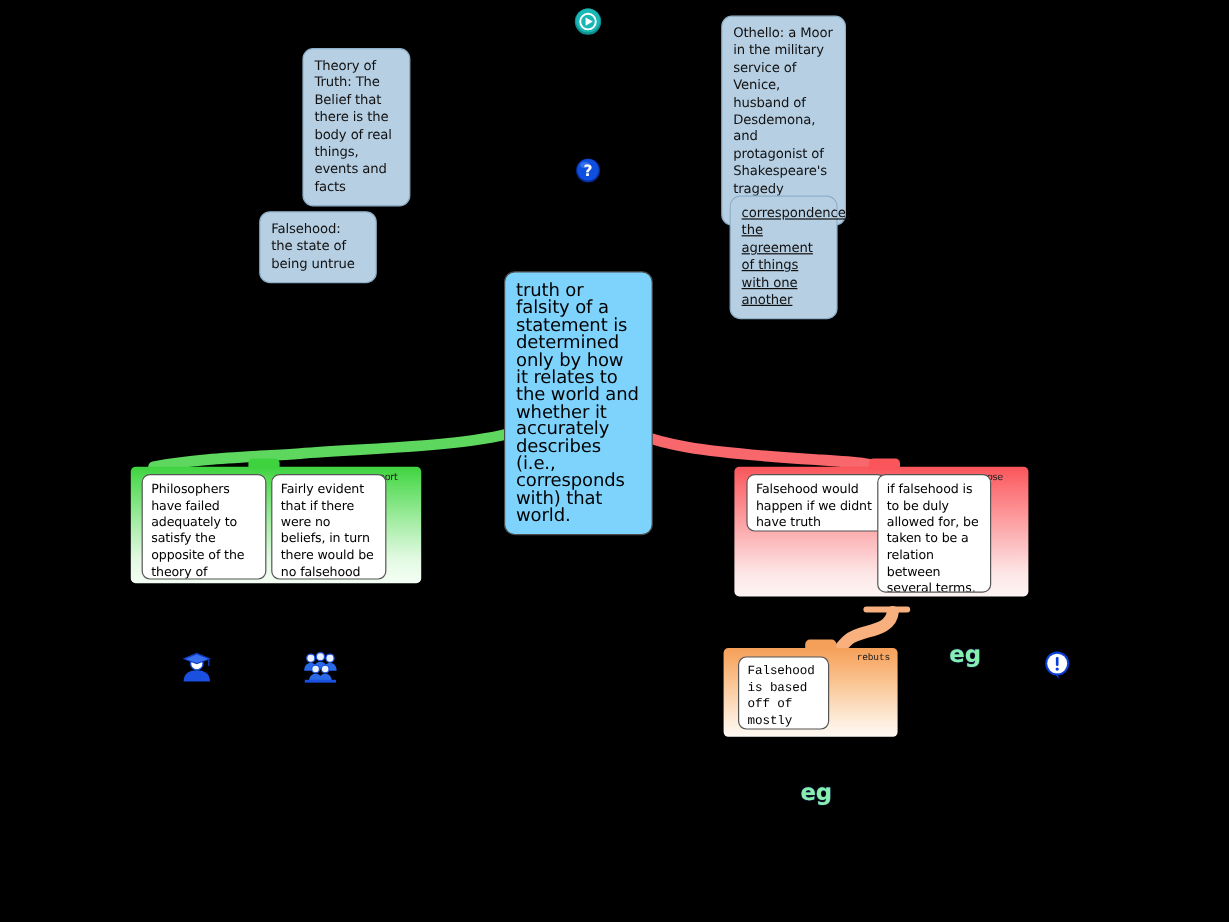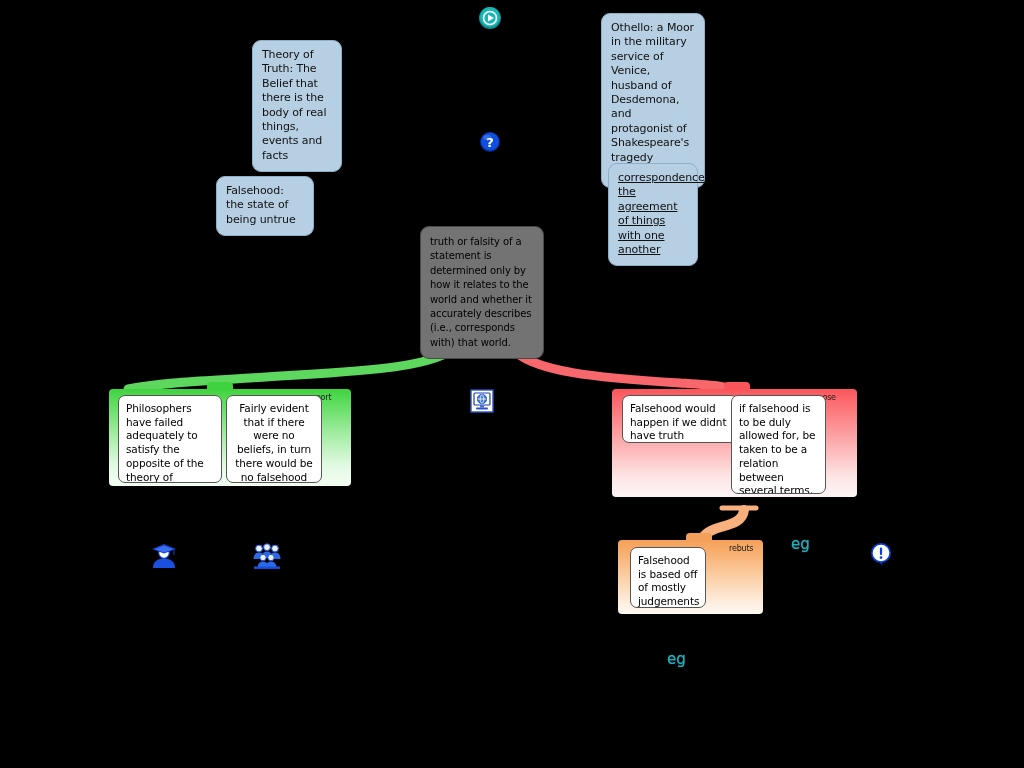--- a/index.html
+++ b/index.html
@@ -30,25 +30,25 @@
     color: #111111;
     font-size: 11px;
     line-height: 14.4px;
     padding: 7px 9px 8px 9px;
     letter-spacing: -0.1px;
   }
 
   
   .claim {
     position: absolute;
-    background: #737373;
+    background: #7dd3fc;
     border: 1px solid #4a4a4a;
     border-radius: 9px;
     color: #000000;
-    font-size: 10px;
+    font-size: 15px;
     line-height: 14.4px;
     padding: 8px 9px;
     letter-spacing: -0.1px;
     z-index: 5;
   }
 
   
   .cluster {
     position: absolute;
     border-radius: 4px;
@@ -98,23 +98,23 @@
 
   
   .icon-wrap {
     position: absolute;
     display: flex;
     align-items: center;
     justify-content: center;
   }
   .eg-label {
     position: absolute;
-    color: #14b8a6;
-    font-weight: normal;
-    font-size: 15px;
+    color: #86efac;
+    font-weight: bold;
+    font-size: 19px;
     letter-spacing: 0px;
     text-shadow: 0 0 1px #4a7bf5;
   }
 </style>
 </head>
 <body>
 
 <div id="canvas">
 
   <svg id="connectors" viewBox="0 0 1024 768" width="1024" height="768">
@@ -154,37 +154,37 @@
   <div class="claim" style="left:420px; top:226px; width:124px; min-height:118px;">
     <span>truth or falsity of a statement is determined only by how it relates to the world and whether it accurately describes (i.e., corresponds with) that world.</span>
   </div>
 
   <div class="cluster cluster-support" style="left:109px; top:389px; width:242px; height:97px;">
     <div class="cluster-nub nub-support" style="left:98px;"></div>
     <div class="cluster-label" style="left:193px;">support</div>
     <div class="reason" style="left:9px; top:6px; width:104px; height:88px;">
       <span>Philosophers have failed adequately to satisfy the opposite of the theory of falsehood</span>
     </div>
-    <div class="reason" style="left:117px; top:6px; width:96px; height:88px;text-align:center;">
+    <div class="reason" style="left:117px; top:6px; width:96px; height:88px;">
       <span>Fairly evident that if there were no beliefs, in turn there would be no falsehood</span>
     </div>
   </div>
 
   <div class="cluster cluster-oppose" style="left:612px; top:389px; width:245px; height:108px;">
     <div class="cluster-nub nub-oppose" style="left:112px;"></div>
     <div class="cluster-label" style="left:196px;">oppose</div>
     <div class="reason" style="left:10px; top:6px; width:116px; height:48px;">
       <span>Falsehood would happen if we didnt have truth</span>
     </div>
     <div class="reason" style="left:119px; top:6px; width:95px; height:99px;">
       <span>if falsehood is to be duly allowed for, be taken to be a relation between several terms, not between two</span>
     </div>
   </div>
 
-  <div class="cluster cluster-rebut" style="left:618px; top:540px; width:145px; height:74px;">
+  <div class="cluster cluster-rebut" style="left:603px; top:540px; width:145px; height:74px;font-family:Liberation Mono, monospace;">
     <div class="cluster-nub nub-rebut" style="left:68px;"></div>
     <div class="cluster-label" style="left:111px;">rebuts</div>
     <div class="reason" style="left:12px; top:7px; width:76px; height:61px;">
       <span>Falsehood is based off of mostly judgements</span>
     </div>
   </div>
 
   <div class="icon-wrap" style="left:478px; top:6px; width:24px; height:24px;">
     <svg width="24" height="24" viewBox="0 0 24 24">
       <circle cx="12" cy="12" r="11" fill="#0e8f90"></circle>

